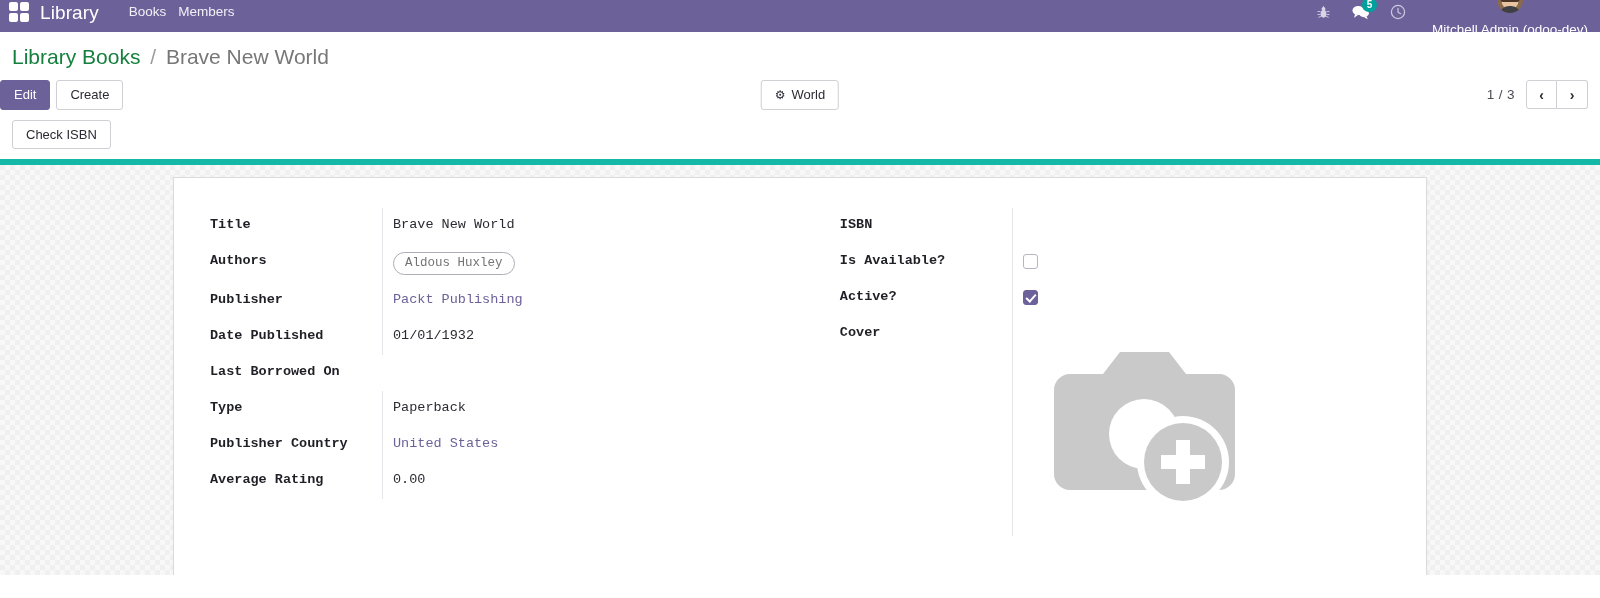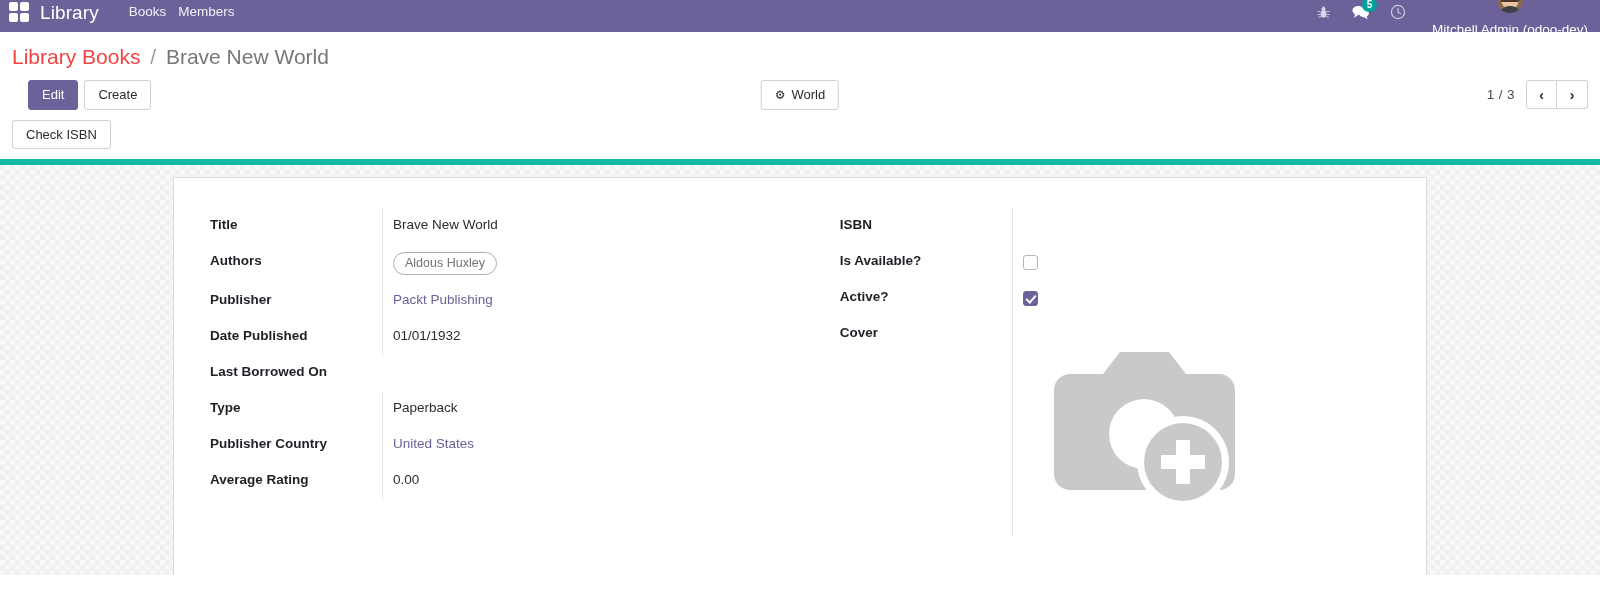--- a/index.html
+++ b/index.html
@@ -132,29 +132,29 @@
     background: #3f3f46;
   }
   .username { font-size: 13.5px; color: #ffffff; white-space: nowrap; }
 
   
   .breadcrumb-row {
     padding: 13px 16px 6px 12px;
     font-size: 21px;
     line-height: 1.1;
   }
-  .bc-root { color: #ef4444; cursor: pointer; }
+  .bc-root { color: #15803d; cursor: pointer; }
   .bc-sep { color: #9b9b9b; margin: 0 4px; }
   .bc-current { color: #777777; }
 
   
   .control-row {
     display: flex;
     align-items: center;
-    padding: 6px 12px 10px 28px;
+    padding: 6px 12px 10px 0;
     position: relative;
     min-height: 44px;
   }
   .btn-group { display: flex; gap: 6px; align-items: center; }
   .btn {
     font-family: "Liberation Sans", sans-serif;
     font-size: 13px;
     padding: 5px 13px;
     border-radius: 3px;
     border: 1px solid #cfcfd4;
@@ -232,20 +232,21 @@
     margin: 0 auto;
     background: #ffffff;
     border: 1px solid #dcdce0;
     box-shadow: 0 1px 2px rgba(0,0,0,.06);
     min-height: 400px;
     padding: 30px 36px 20px 36px;
   }
   .form-grid {
     display: flex;
     gap: 12px;
+    font-family: Liberation Mono, monospace;
   }
   .form-col { width: 50%; }
   .form-col.right { padding-left: 34px; }
 
   .field-row {
     display: flex;
     align-items: flex-start;
     min-height: 36px;
     margin-bottom: 0;
   }

